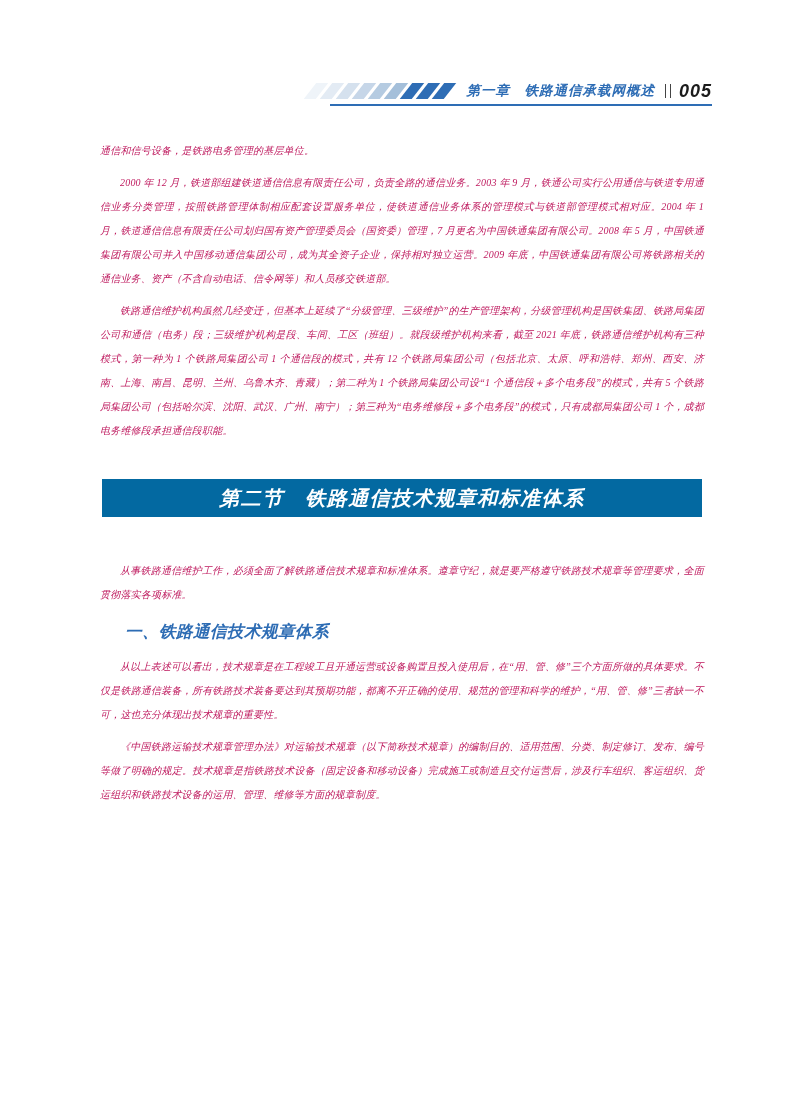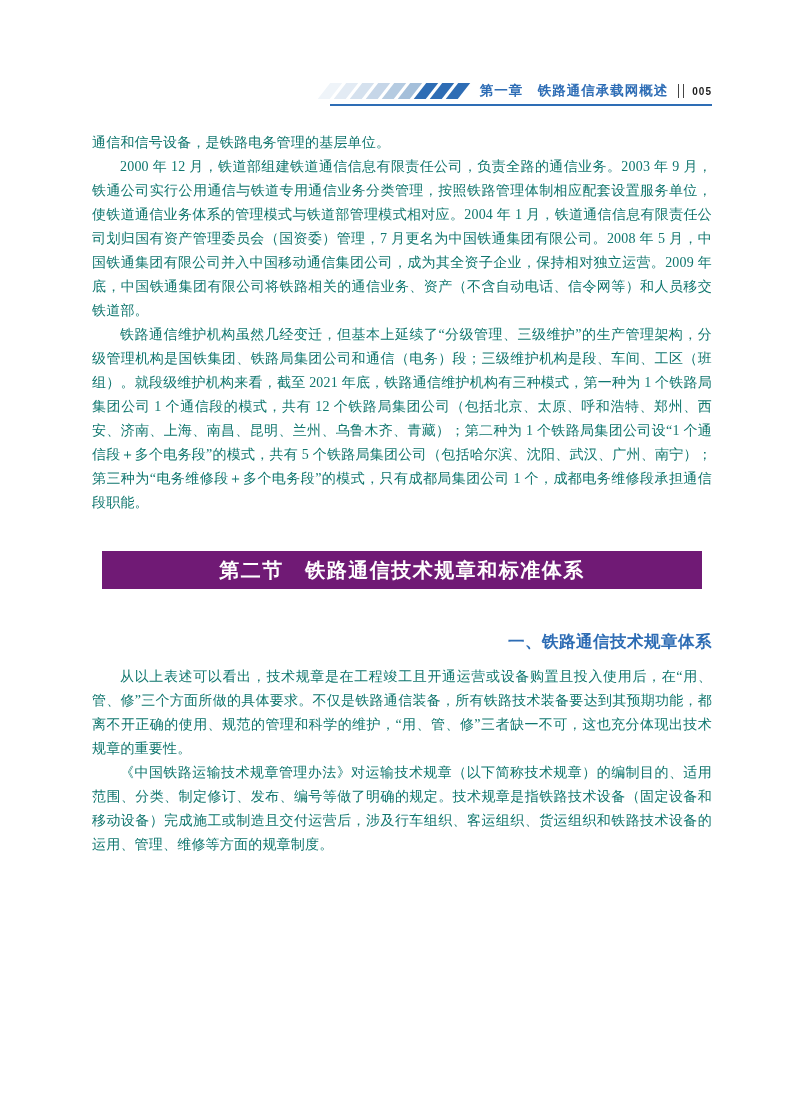--- a/index.html
+++ b/index.html
@@ -10,20 +10,21 @@
     background: #ffffff;
   }
   .page {
     position: relative;
     width: 800px;
     height: 1120px;
     overflow: hidden;
     background: #ffffff;
     font-family: "Liberation Serif", "DejaVu Serif", serif;
     color: #141414;
+    font-style: italic;
   }
 
   
   .header {
     position: absolute;
     top: 78px;
     right: 88px;
     height: 26px;
     display: flex;
     align-items: center;
@@ -54,21 +55,21 @@
   }
   .vbar {
     width: 4px;
     height: 14px;
     border-left: 1.5px solid #444;
     border-right: 1.5px solid #444;
     margin: 0 8px 0 10px;
   }
   .page-num {
     font-family: "Liberation Sans", "DejaVu Sans", sans-serif;
-    font-size: 10px;
+    font-size: 18px;
     font-weight: bold;
     color: #1c1c1c;
     letter-spacing: 1px;
     text-align: right;
   }
   .header-rule {
     position: absolute;
     top: 104px;
     left: 330px;
     width: 382px;
@@ -77,54 +78,53 @@
   }
 
   
   .content {
     position: absolute;
     top: 131px;
     left: 92px;
     width: 620px;
   }
   .body-p {
-    margin: 0;
-    font-size: 14px;
+    margin: 8px;
+    font-size: 10px;
     line-height: 24px;
     text-align: justify;
     letter-spacing: 0.2px;
-    color: #0f766e;
+    color: #be185d;
   }
   .indent { text-indent: 2em; }
   .no-indent { text-indent: 0; }
 
   .section-banner {
     width: 600px;
     height: 38px;
     margin: 36px auto 42px auto;
-    background: #701a75;
+    background: #0369a1;
     color: #ffffff;
     font-family: "Liberation Sans", "DejaVu Sans", sans-serif;
     font-size: 20px;
     font-weight: bold;
     letter-spacing: 1.5px;
     display: flex;
     align-items: center;
     justify-content: center;
   }
 
   .sub-heading {
     margin: 14px 0 12px 0;
     font-family: "Liberation Sans", "DejaVu Sans", sans-serif;
     font-size: 16.5px;
     font-weight: bold;
     color: #2d6cb4;
     text-indent: 2em;
     letter-spacing: 0.5px;
-    text-align: right;
   }
 
   .list-title { margin-top: 0; }
 </style>
 </head>
 <body>
 
 <div class="page">
 
   <div class="header">
@@ -145,20 +145,21 @@
   </div>
   <div class="header-rule"></div>
 
   <main class="content">
     <p class="body-p no-indent">通信和信号设备，是铁路电务管理的基层单位。</p>
     <p class="body-p indent">2000 年 12 月，铁道部组建铁道通信信息有限责任公司，负责全路的通信业务。2003 年 9 月，铁通公司实行公用通信与铁道专用通信业务分类管理，按照铁路管理体制相应配套设置服务单位，使铁道通信业务体系的管理模式与铁道部管理模式相对应。2004 年 1 月，铁道通信信息有限责任公司划归国有资产管理委员会（国资委）管理，7 月更名为中国铁通集团有限公司。2008 年 5 月，中国铁通集团有限公司并入中国移动通信集团公司，成为其全资子企业，保持相对独立运营。2009 年底，中国铁通集团有限公司将铁路相关的通信业务、资产（不含自动电话、信令网等）和人员移交铁道部。</p>
     <p class="body-p indent">铁路通信维护机构虽然几经变迁，但基本上延续了“分级管理、三级维护”的生产管理架构，分级管理机构是国铁集团、铁路局集团公司和通信（电务）段；三级维护机构是段、车间、工区（班组）。就段级维护机构来看，截至 2021 年底，铁路通信维护机构有三种模式，第一种为 1 个铁路局集团公司 1 个通信段的模式，共有 12 个铁路局集团公司（包括北京、太原、呼和浩特、郑州、西安、济南、上海、南昌、昆明、兰州、乌鲁木齐、青藏）；第二种为 1 个铁路局集团公司设“1 个通信段＋多个电务段”的模式，共有 5 个铁路局集团公司（包括哈尔滨、沈阳、武汉、广州、南宁）；第三种为“电务维修段＋多个电务段”的模式，只有成都局集团公司 1 个，成都电务维修段承担通信段职能。</p>
 
     <div class="section-banner">第二节　铁路通信技术规章和标准体系</div>
 
+    <p class="body-p indent">从事铁路通信维护工作，必须全面了解铁路通信技术规章和标准体系。遵章守纪，就是要严格遵守铁路技术规章等管理要求，全面贯彻落实各项标准。</p>
 
     <h3 class="sub-heading">一、铁路通信技术规章体系</h3>
 
     <p class="body-p indent">从以上表述可以看出，技术规章是在工程竣工且开通运营或设备购置且投入使用后，在“用、管、修”三个方面所做的具体要求。不仅是铁路通信装备，所有铁路技术装备要达到其预期功能，都离不开正确的使用、规范的管理和科学的维护，“用、管、修”三者缺一不可，这也充分体现出技术规章的重要性。</p>
     <p class="body-p indent">《中国铁路运输技术规章管理办法》对运输技术规章（以下简称技术规章）的编制目的、适用范围、分类、制定修订、发布、编号等做了明确的规定。技术规章是指铁路技术设备（固定设备和移动设备）完成施工或制造且交付运营后，涉及行车组织、客运组织、货运组织和铁路技术设备的运用、管理、维修等方面的规章制度。</p>
   </main>
 
 </div>
 
 </body></html>

